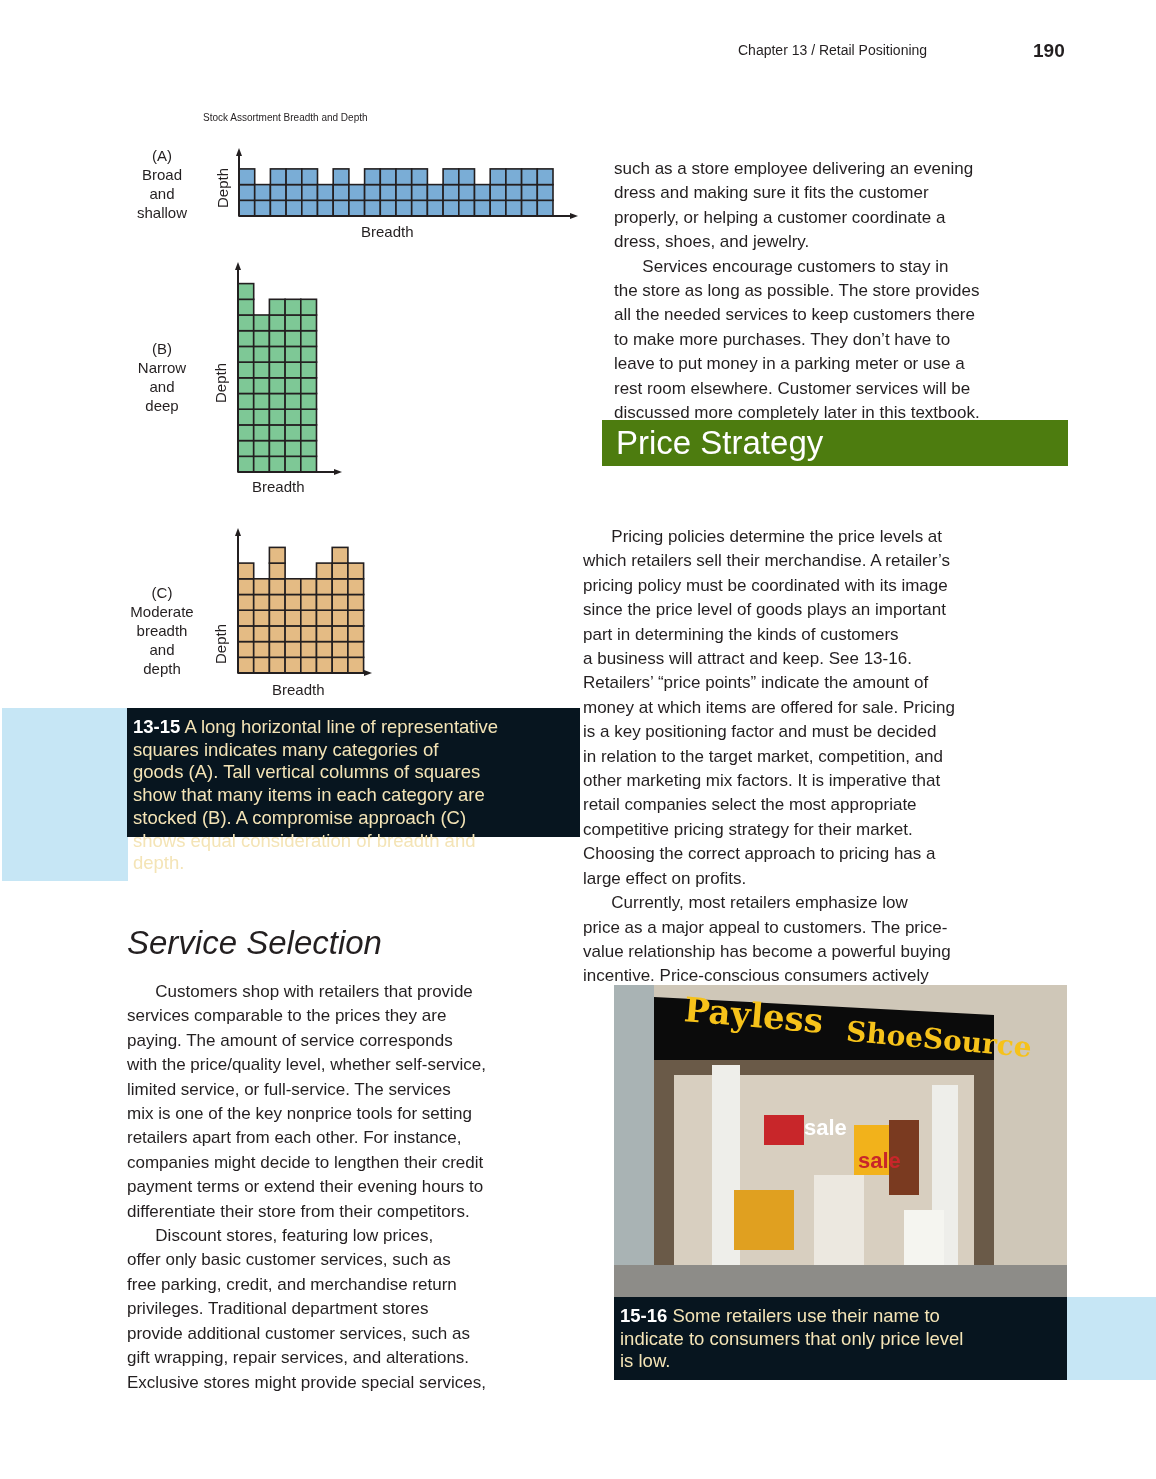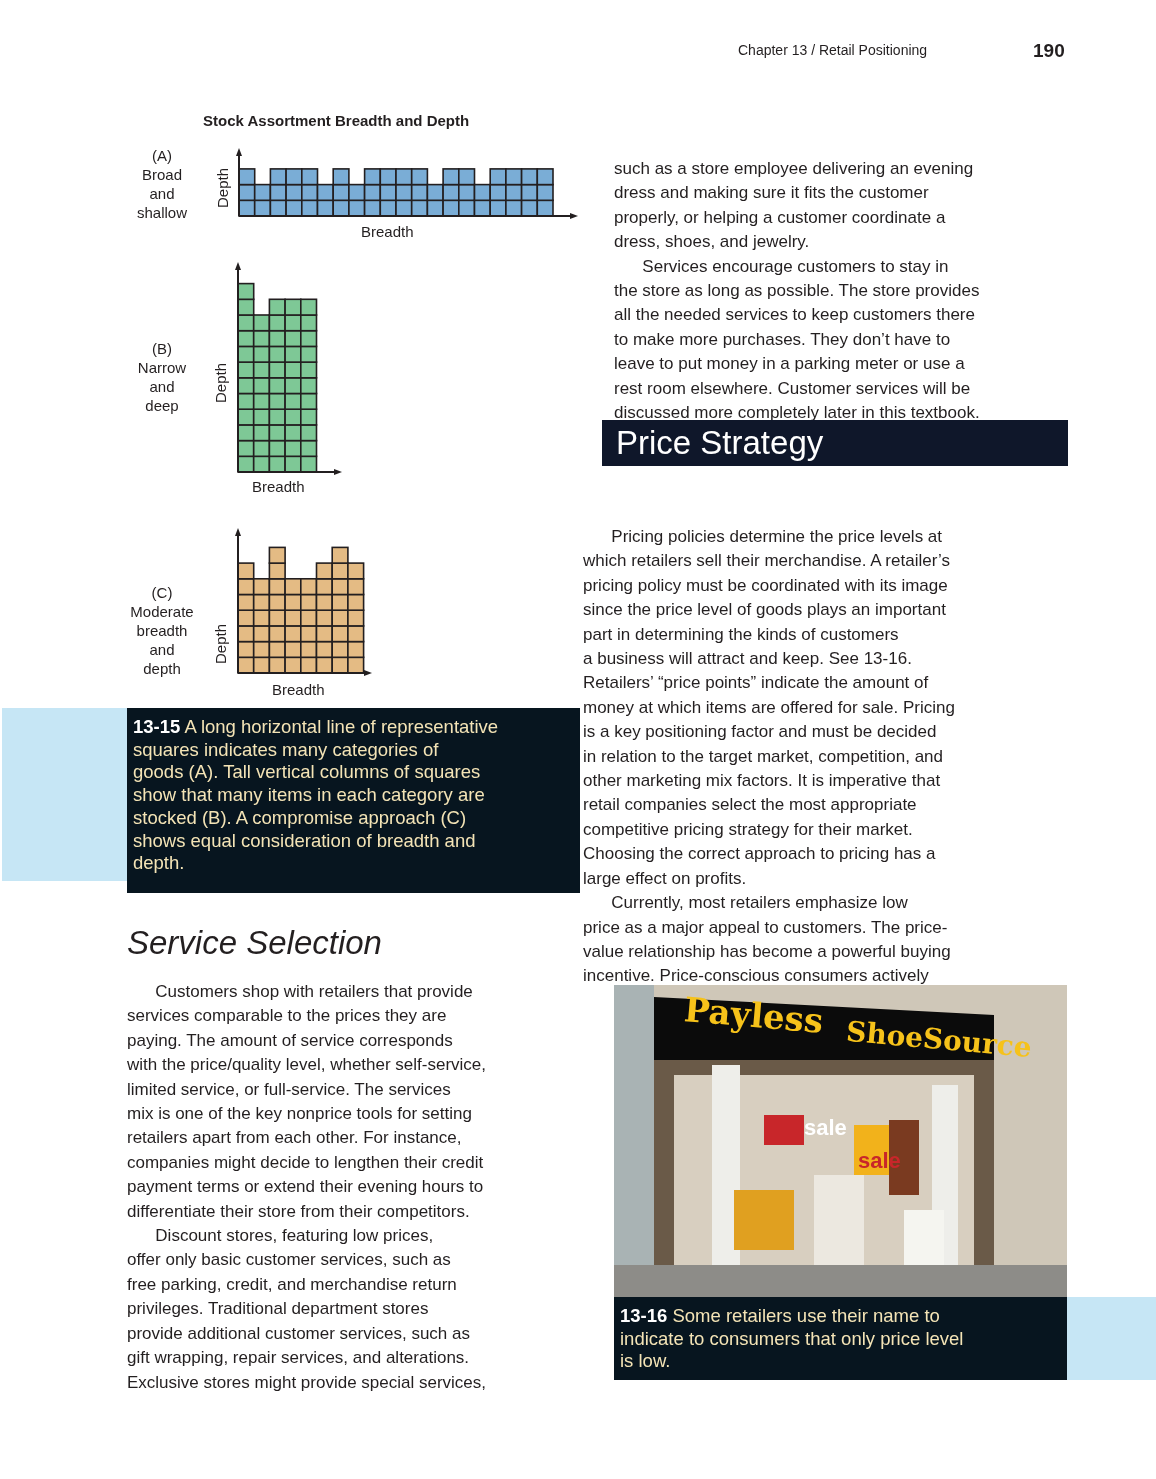--- a/index.html
+++ b/index.html
@@ -1,29 +1,29 @@
 <!DOCTYPE html>
 <html><head>
 <meta charset="utf-8">
 <style>
   html,body{margin:0;padding:0;}
   body{width:1156px;height:1479px;position:relative;background:#fff;font-family:"Liberation Sans",sans-serif;color:#231f20;overflow:hidden;}
   .abs{position:absolute;}
   .running-head{left:738px;top:42px;font-size:14px;color:#231f20;}
   .page-num{left:1033px;top:40px;font-size:19px;font-weight:bold;}
   .body-text{font-size:17px;line-height:24.4px;white-space:pre;margin-top:48px;}
-  .fig-title{left:203px;top:112px;font-size:15px;font-weight:bold;}
+  .fig-title{left:203px;top:112px;font-size:10px;font-weight:normal;}
   .panel-label{font-size:15px;line-height:19px;text-align:center;width:80px;white-space:pre;}
   .axis-label{font-size:15px;}
   .depth-label{font-size:15px;transform:rotate(-90deg);transform-origin:left top;}
   .caption-box{background:#07151f;color:#f4e4b6;font-size:18.5px;line-height:22.7px;white-space:pre;padding:4px 6px;box-sizing:border-box;}
   .caption-box b{color:#fff;}
   .blue-band{background:#c6e6f5;}
   .section-title{font-size:33px;color:#231f20;font-style:italic;}
-  .price-banner{background:#0f172a;color:#fff;font-size:33px;box-sizing:border-box;padding-left:14px;line-height:46px;}
+  .price-banner{background:#4d7c0f;color:#fff;font-size:33px;box-sizing:border-box;padding-left:14px;line-height:46px;}
   svg .cell{stroke:#231f20;stroke-width:1.6;}
   .photo{overflow:hidden;}
 </style>
 </head>
 <body>
 
 <div class="abs running-head">Chapter 13 / Retail Positioning</div>
 <div class="abs page-num">190</div>
 
 <div class="abs fig-title">Stock Assortment Breadth and Depth</div>
@@ -230,21 +230,21 @@
       <rect x="347.9" y="578.8" width="15.7" height="15.7" fill="#e4bb84" class="cell"></rect>
       <rect x="347.9" y="563.1" width="15.7" height="15.7" fill="#e4bb84" class="cell"></rect>
       <line x1="238" y1="673" x2="238" y2="534" stroke="#231f20" stroke-width="2"></line>
       <polygon points="235,536 241,536 238,528" fill="#231f20"></polygon>
       <line x1="238" y1="673" x2="366" y2="673" stroke="#231f20" stroke-width="2"></line>
       <polygon points="364,670 364,676 372,673" fill="#231f20"></polygon>
     </g>
   </svg>
 
 <div class="abs blue-band" style="left:2px;top:708px;width:126px;height:173px;"></div>
-<div class="abs caption-box" style="left:127px;top:708px;width:453px;height:185px;padding-top:8px;"><b>13-15</b><span> A long horizontal line of representative
+<div class="abs caption-box" style="left:127px;top:708px;width:453px;height:129px;padding-top:8px;"><b>13-15</b><span> A long horizontal line of representative
 squares indicates many categories of
 goods (A). Tall vertical columns of squares
 show that many items in each category are
 stocked (B). A compromise approach (C)
 shows equal consideration of breadth and
 depth.</span></div>
 
 <div class="abs section-title" style="left:127px;top:924px;">Service Selection</div>
 <div class="abs body-text" style="left:127px;top:932px;">      Customers shop with retailers that provide
 services comparable to the prices they are
@@ -314,16 +314,16 @@
     <rect x="200" y="190" width="50" height="90" fill="#ece8e0"></rect>
     <rect x="290" y="225" width="40" height="80" fill="#f5f5f0"></rect>
     <rect x="0" y="280" width="453" height="32" fill="#8d8c88"></rect>
   </svg>
   <div class="abs" style="left:70px;top:10px;font-family:'DejaVu Serif',serif;font-weight:bold;font-size:34px;color:#f6c21a;transform:rotate(5deg);">Payless</div>
   <div class="abs" style="left:232px;top:38px;font-family:'DejaVu Serif',serif;font-weight:bold;font-size:28px;color:#f6c21a;transform:rotate(5deg);">ShoeSource</div>
   <div class="abs" style="left:190px;top:130px;font-family:'Liberation Sans Narrow','Liberation Sans',sans-serif;font-weight:bold;font-size:22px;color:#fff;">sale</div>
   <div class="abs" style="left:244px;top:163px;font-weight:bold;font-size:22px;color:#c8262a;">sale</div>
 </div>
 
-<div class="abs caption-box" style="left:614px;top:1297px;width:453px;height:83px;padding-top:8px;"><b>13-16</b><span> Some retailers use their name to
+<div class="abs caption-box" style="left:614px;top:1297px;width:453px;height:83px;padding-top:8px;"><b>15-16</b><span> Some retailers use their name to
 indicate to consumers that only price level
 is low.</span></div>
 <div class="abs blue-band" style="left:1067px;top:1297px;width:89px;height:83px;"></div>
 
 </body></html>

